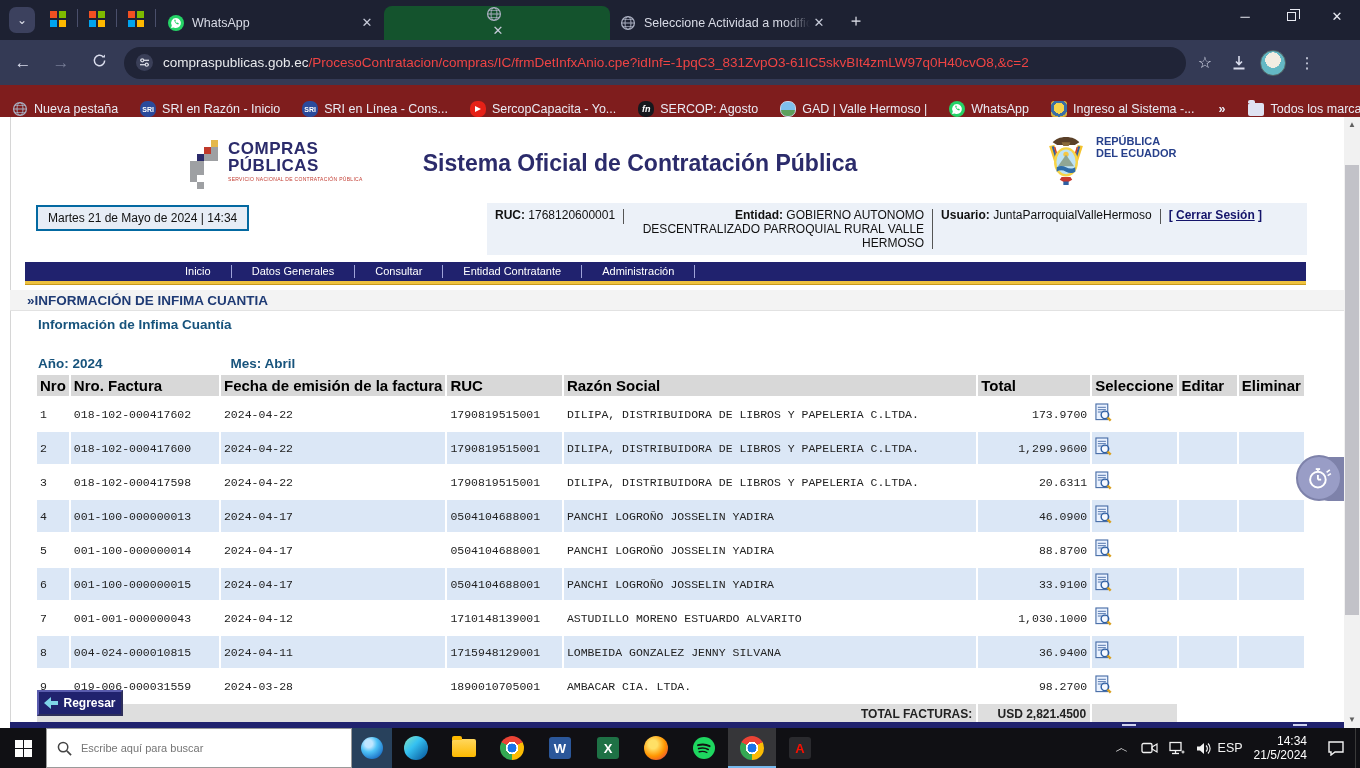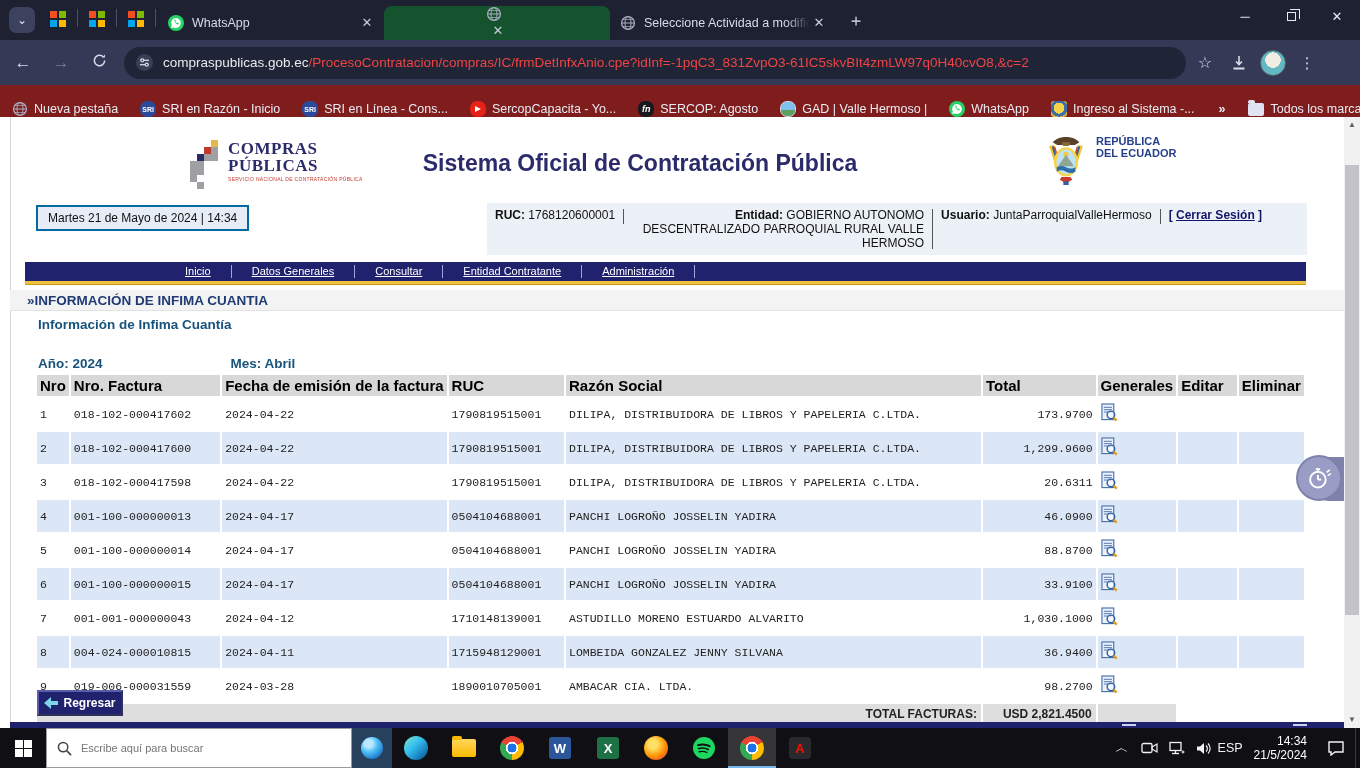--- a/index.html
+++ b/index.html
@@ -83,21 +83,21 @@
   .page { position:absolute; left:0; top:117px; width:1344px; height:611px; background:#fff; }
   .page-leftline { position:absolute; left:10px; top:0; width:1px; height:605px; background:#d6d6d6; }
 
   .cp-logo { position:absolute; left:190px; top:23px; display:flex; }
   .mosaic { position:relative; width:34px; height:52px; }
   .mosaic i { position:absolute; width:7px; height:7px; background:#9ea0a3; }
   .mosaic i.navy { background:#2b2b6b; } .mosaic i.red { background:#c0392b; }
   .mosaic i.yel { background:#e4b84c; }
   .cp-text { margin-left:4px; }
   .cp-line { font-weight:bold; color:#2b2b6b; font-size:17px; line-height:17px;
-             letter-spacing:.5px; font-family:Liberation Serif, serif; }
+             letter-spacing:.5px; font-family:Liberation Sans, sans-serif; }
   .cp-tag { color:#c23a2f; font-size:5px; margin-top:2px; letter-spacing:.3px; }
   .page-title { position:absolute; left:340px; top:33px; width:600px; text-align:center;
                 font-size:23px; font-weight:bold; color:#2b2b6b; }
   .republic { position:absolute; left:1042px; top:18px; display:flex; align-items:flex-start; }
   .republic-text { margin-left:6px; color:#27408b; font-weight:bold; font-size:11px;
                    line-height:12px; }
 
   .datebox { position:absolute; left:36px; top:88px; padding:4px 10px; background:#e7edf6;
              border:2px solid #0369a1; font-size:12px; color:#111; }
   .infobox { position:absolute; left:487px; top:86px; width:820px; min-height:46px;
@@ -105,21 +105,21 @@
              font-size:12px; color:#111; }
   .infobox b { font-weight:bold; }
   .vline { width:1px; background:#555; align-self:stretch; margin:1px 8px; }
   .vline.short { height:15px; align-self:flex-start; }
   .entidad-blk { width:292px; text-align:right; line-height:14px; }
   .logout { font-weight:bold; color:#14146a; }
   .logout u { cursor:pointer; }
 
   .navmenu { position:absolute; left:25px; top:145px; width:1281px; height:19px;
              background:#20226e; display:flex; align-items:center; font-size:11px;
-             color:#fff;text-decoration:underline; }
+             color:#fff; }
   .navmenu .spacer { width:140px; }
   .menu-item { padding:0 20px; line-height:19px; }
   .menu-sep { width:1px; height:13px; background:#9fa3d9; }
   .goldline { position:absolute; left:25px; top:164px; width:1281px; height:4px;
               background:#eec23f; border-bottom:1px solid #c99a1d; }
 
   .breadcrumb-strip { position:absolute; left:10px; top:173px; width:1334px; height:21px;
               background:#f3f3f3; border-bottom:1px solid #e2e2e2; display:flex;
               align-items:center; }
   .breadcrumb { margin-left:17px; font-size:13.5px; font-weight:bold; color:#1f3b75; }
@@ -495,21 +495,21 @@
           <col class="c-eli">
       </colgroup>
       <thead>
         <tr>
           <th>Nro</th>
           <th>Nro. Factura</th>
           <th>Fecha de emisión de la factura</th>
           <th>RUC</th>
           <th>Razón Social</th>
           <th>Total</th>
-          <th>Generales</th>
+          <th>Seleccione</th>
           <th>Editar</th>
           <th>Eliminar</th>
         </tr>
       </thead>
       <tbody>
         <tr>
           <td>1</td>
           <td>018-102-000417602</td>
           <td>2024-04-22</td>
           <td>1790819515001</td>

